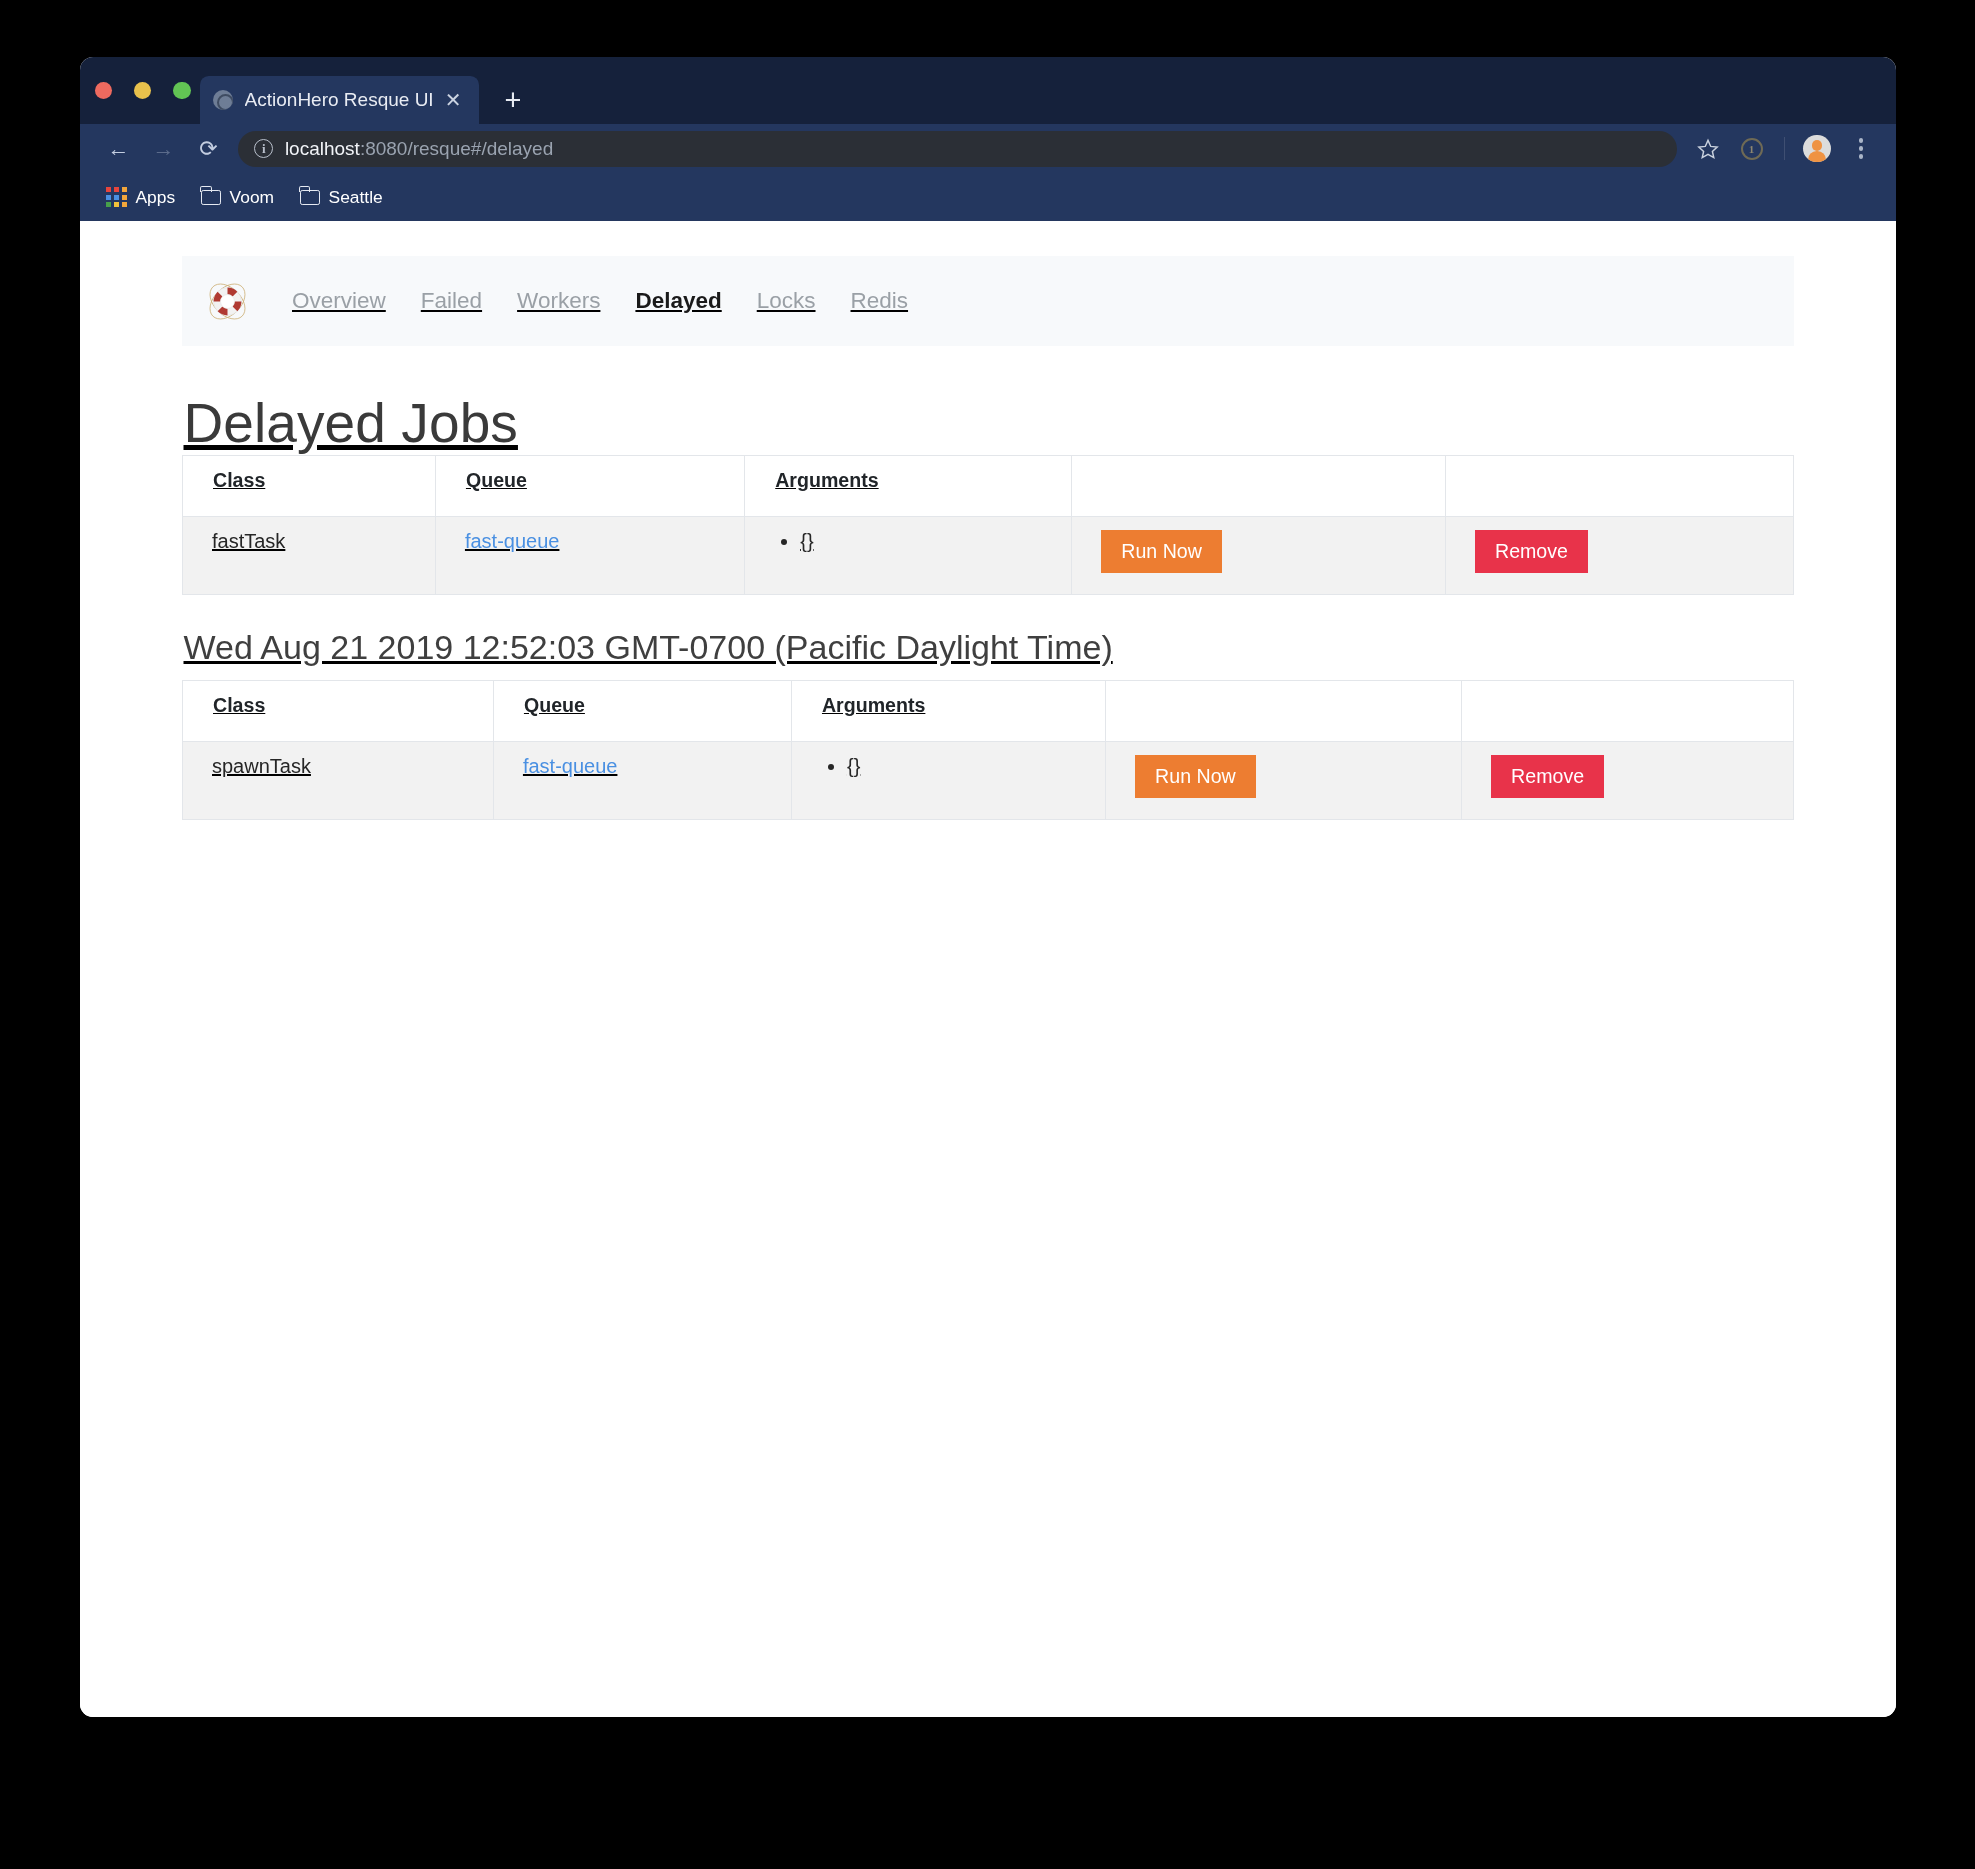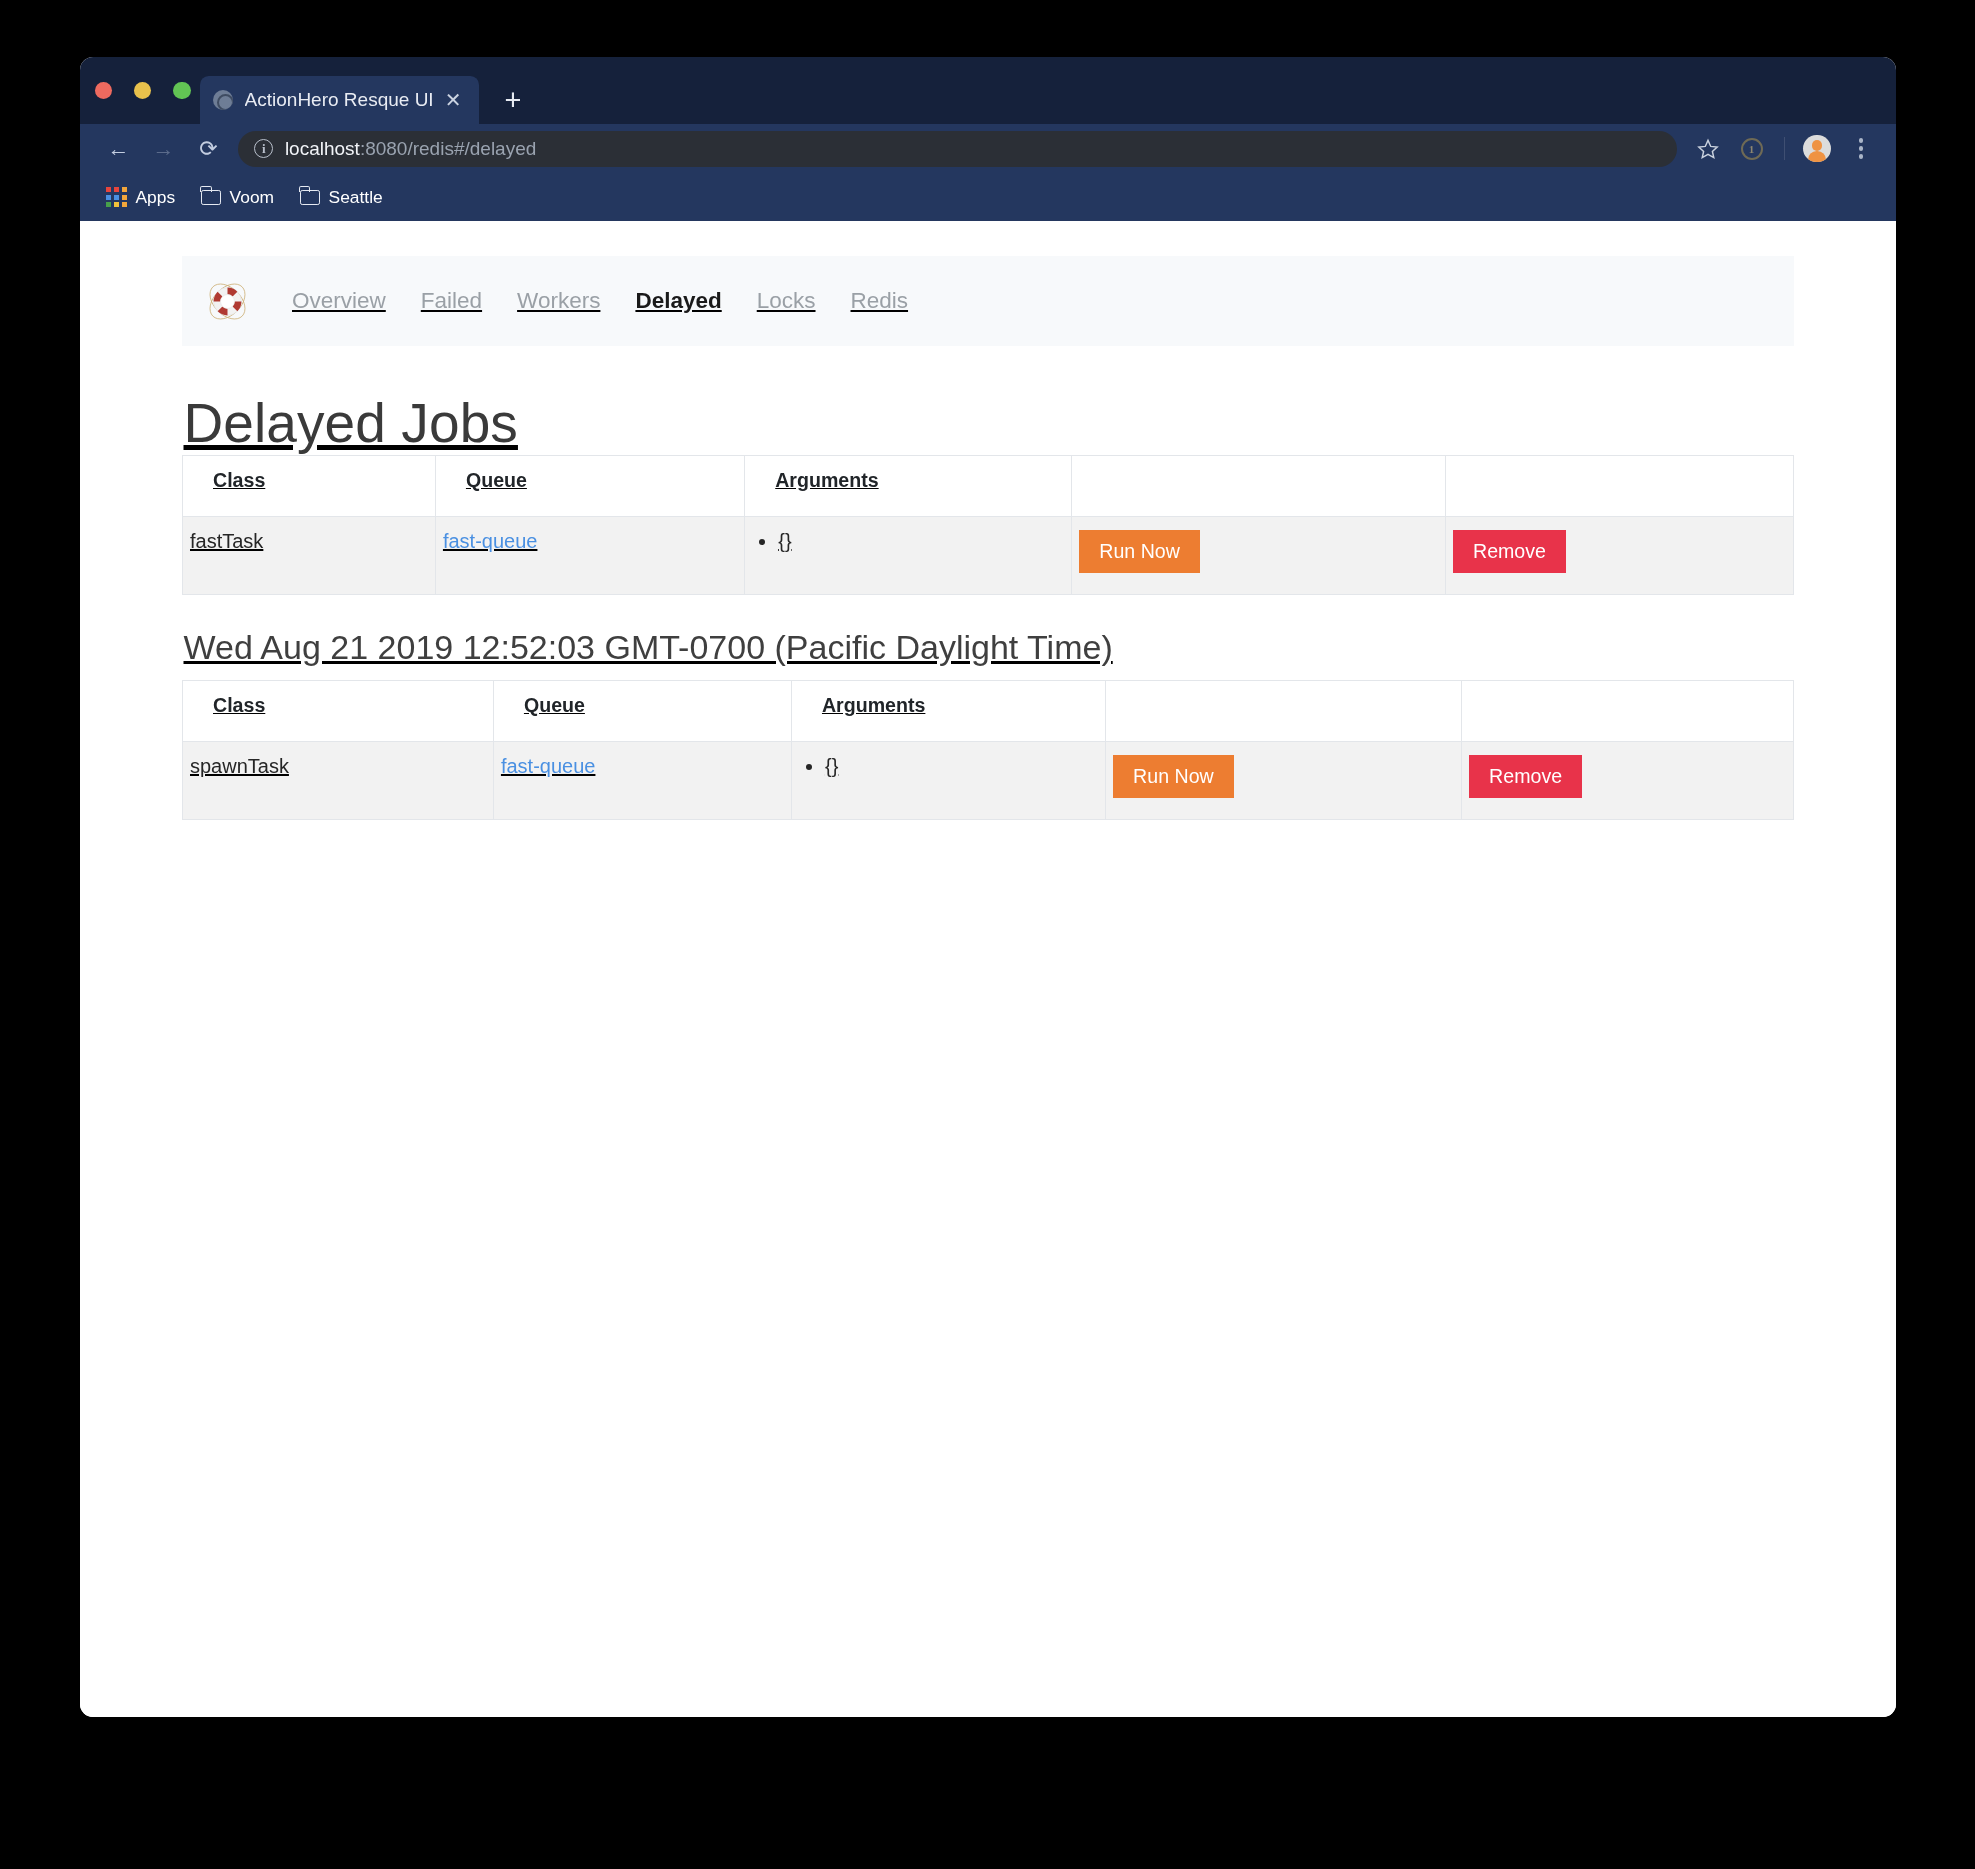--- a/index.html
+++ b/index.html
@@ -230,21 +230,21 @@
     padding: 13px 30px;
     border: 0.7px solid #e3e6ea;
     border-top: 1.5px solid #e3e6ea;
     background: #fff;
     vertical-align: top;
     height: 61px;
   }
   table.jobs-table td {
     font-size: 20px;
     color: #262626;
-    padding: 13px 7px;
+    padding: 13px 29px;
     border: 0.7px solid #e3e6ea;
     background: #f2f2f2;
     vertical-align: top;
     height: 78px;
   }
   td.queue-cell a { color: #4a90e2; text-decoration: none; cursor: pointer; }
   ul.args-list { margin: 0; padding-left: 26px; }
   ul.args-list li { font-size: 20px; color: #262626; }
   .btn {
     display: inline-block;
@@ -292,21 +292,21 @@
     <div id="new-tab-button">+</div>
   </div>
 
   <div id="omnibox-row">
     <div class="nav-btn">←</div>
     <div class="nav-btn disabled">→</div>
     <div class="nav-btn">⟳</div>
 
     <div id="url-bar">
       <span id="site-info-icon">i</span>
-      <span id="url-text"><span class="host">localhost</span><span>:8080/redis#/delayed</span></span>
+      <span id="url-text"><span class="host">localhost</span><span>:8080/resque#/delayed</span></span>
     </div>
 
     <div id="omni-right">
       <div class="omni-icon" id="star-icon">
         <svg viewBox="0 0 24 24" fill="none" stroke="#c9d1de" stroke-width="1.6">
             <polygon points="12,2.6 15,9.2 22,9.9 16.8,14.6 18.3,21.4 12,17.9 5.7,21.4 7.2,14.6 2,9.9 9,9.2"></polygon>
           </svg>
       </div>
       <div class="omni-icon">
           <span id="onepass-icon">1</span>

